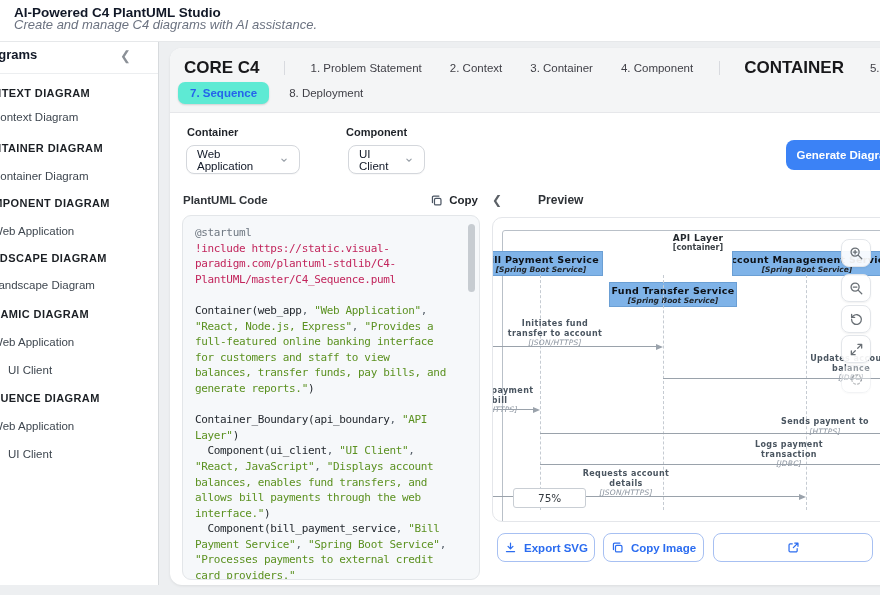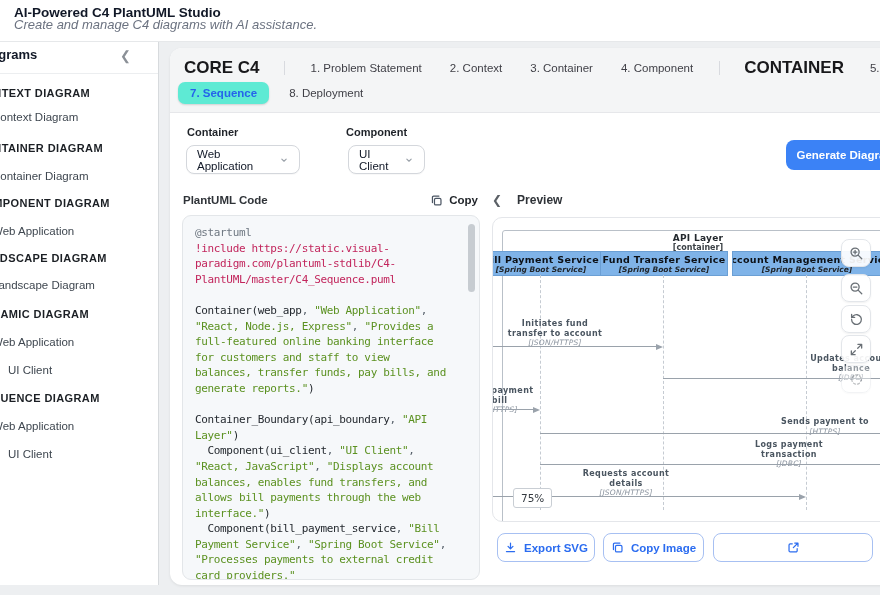--- a/index.html
+++ b/index.html
@@ -45,21 +45,21 @@
 
   
   .ctl-label{position:absolute;font-size:11px;font-weight:600;color:#1f2329;}
   .dropdown{position:absolute;height:27px;background:#fff;border:1px solid #d4d7dc;border-radius:8px;
     display:flex;align-items:center;gap:8px;padding:0 10px;font-size:11.5px;color:#111827;
     box-shadow:0 1px 1px rgba(0,0,0,.03);cursor:pointer;}
   .gen-btn{position:absolute;left:616px;top:92px;width:120px;height:30px;background:#3b82f6;color:#fff;
     border:none;border-radius:8px;font-size:11.5px;font-weight:700;cursor:pointer;font-family:inherit;}
 
   
-  .panel-hdr{position:absolute;top:143px;height:18px;display:flex;align-items:center;}
+  .panel-hdr{position:absolute;top:143px;height:18px;display:flex;align-items:center;gap:21px;}
   .panel-title{font-size:11.5px;font-weight:600;color:#2f3338;}
   .copy-btn{display:flex;align-items:center;gap:6px;font-size:11.5px;font-weight:600;color:#1f2328;cursor:pointer;}
   .chev-left{color:#5b6066;font-size:12px;margin-right:15px;cursor:pointer;}
 
   
   .codebox{position:absolute;left:12px;top:167px;width:296px;height:363px;background:#f6f8fa;
     border:1px solid #e3e6e9;border-radius:9px;overflow:hidden;}
   .codepre{position:absolute;left:12px;top:9px;right:16px;font-family:"DejaVu Sans Mono",monospace;
     font-size:11px;line-height:15.6px;letter-spacing:-0.35px;white-space:pre;}
   .tk-c{color:#6e7781}.tk-k{color:#c2255c}.tk-s{color:#5b9120}.tk-f{color:#24292f}.tk-p{color:#57606a}
@@ -77,21 +77,21 @@
   .p-name{font-size:9.5px;font-weight:700;color:#0d1117;letter-spacing:.3px;white-space:nowrap;}
   .p-sub{font-size:7.5px;font-style:italic;font-weight:600;color:#21262b;white-space:nowrap;}
   .lifeline{position:absolute;top:57px;width:0;height:235px;border-left:1px dashed #c5cbd2;}
   .msg-text{position:absolute;width:150px;text-align:center;font-size:8px;font-weight:700;color:#4a5560;
     line-height:9.5px;letter-spacing:.4px;}
   .msg-proto{font-size:7.5px;font-style:italic;font-weight:400;color:#8a939e;letter-spacing:.2px;}
   .msg-line{position:absolute;height:0;border-top:1.5px solid #9aa2ab;}
   .msg-arrow{position:absolute;width:0;height:0;border-top:3.5px solid transparent;
     border-bottom:3.5px solid transparent;border-left:7px solid #9aa2ab;}
   .zoom-badge{position:absolute;left:20px;top:270px;background:#fff;border:1px solid #c9ced4;border-radius:3px;
-    padding:3px 7px;font-size:10.5px;color:#343a40;}
+    padding:3px 24px;font-size:10.5px;color:#343a40;}
   .zbtn{position:absolute;left:348px;width:28px;height:26px;background:rgba(255,255,255,.92);
     border:1px solid #e3e6ea;border-radius:8px;box-shadow:0 1px 2px rgba(0,0,0,.06);
     display:flex;align-items:center;justify-content:center;color:#6a7076;cursor:pointer;}
 
   
   .act-btn{position:absolute;top:485px;height:27px;background:#fff;border:1px solid #a7c0f2;border-radius:8px;
     display:flex;align-items:center;justify-content:center;gap:7px;font-size:11.5px;font-weight:600;
     color:#2b6cf0;cursor:pointer;}
 
   svg{display:block;}
@@ -194,21 +194,21 @@
     <div class="preview dg">
       <div class="boundary"></div>
       <div class="boundary-title">API Layer</div>
       <div class="boundary-sub">[container]</div>
       <div>
           <div class="participant" style="left: -14px; width: 122px;">
             <div class="p-name">Bill Payment Service</div>
             <div class="p-sub">[Spring Boot Service]</div>
           </div>
           <div class="lifeline" style="left: 47px;"></div>
-          <div class="participant" style="left: 107px; width: 126px;">
+          <div class="participant" style="left: 116px; width: 126px; margin-top: 31px;">
             <div class="p-name">Fund Transfer Service</div>
             <div class="p-sub">[Spring Boot Service]</div>
           </div>
           <div class="lifeline" style="left: 170px;"></div>
           <div class="participant" style="left: 239px; width: 148px;">
             <div class="p-name">Account Management Service</div>
             <div class="p-sub">[Spring Boot Service]</div>
           </div>
           <div class="lifeline" style="left: 313px;"></div>
           <div class="msg-text" style="left: -13px; top: 101px;">

